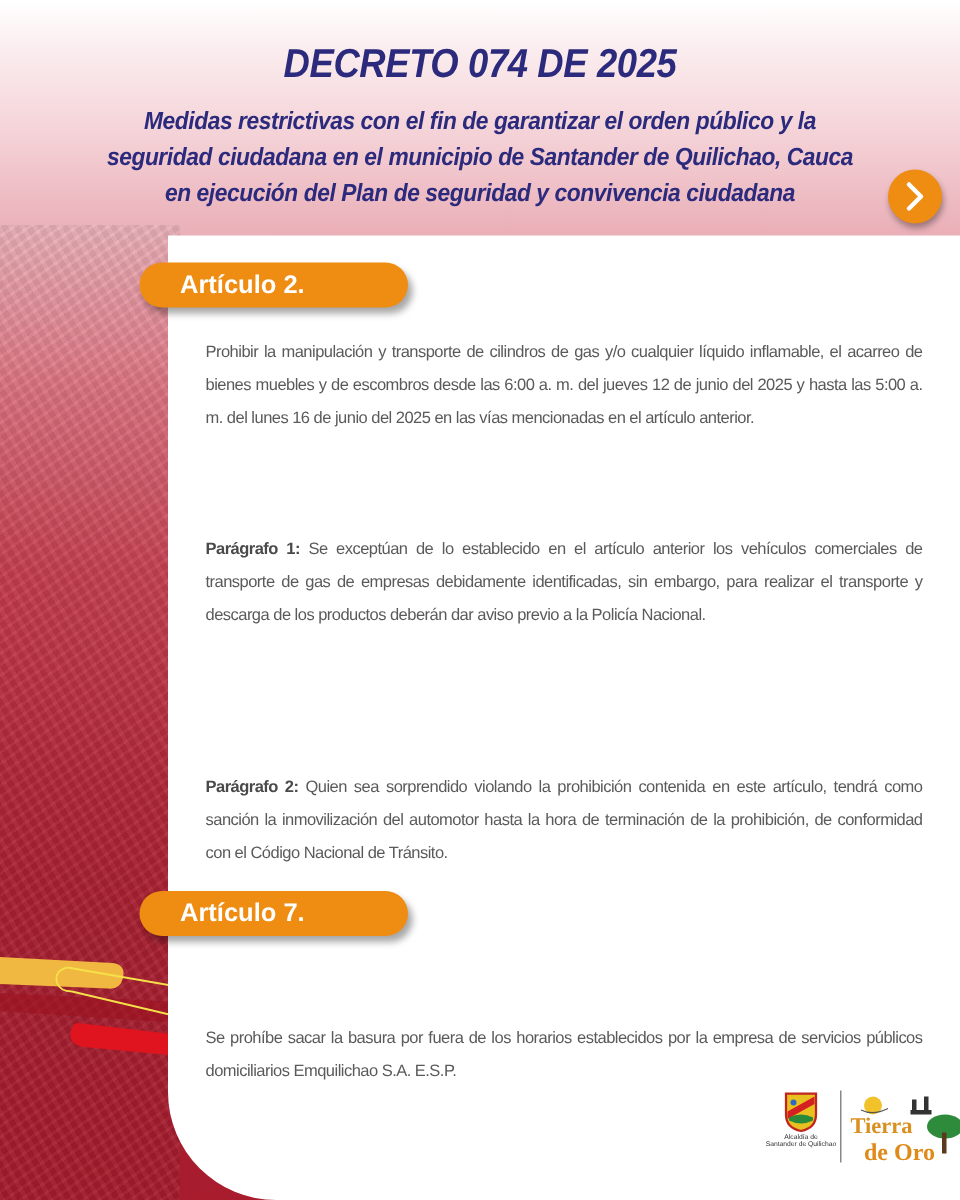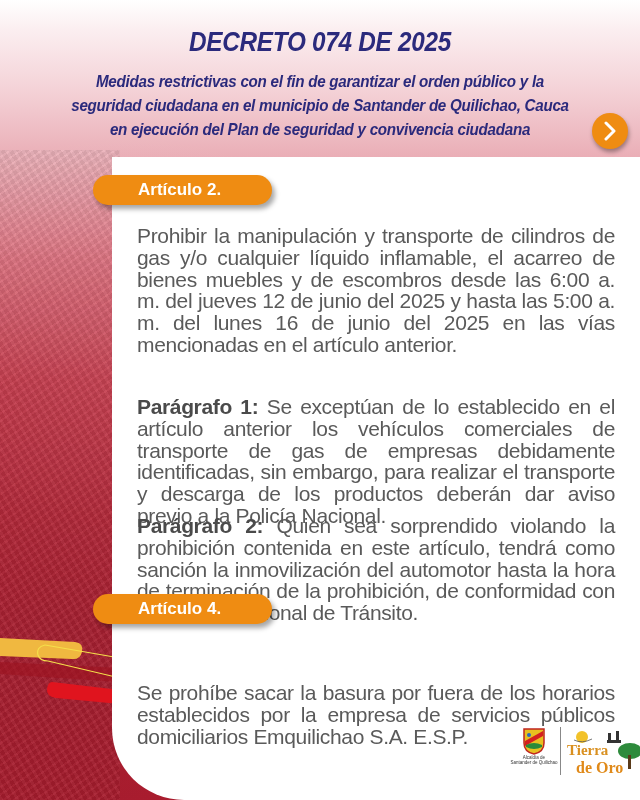--- a/index.html
+++ b/index.html
@@ -57,35 +57,35 @@
     border-bottom-left-radius: 72px;
   }
   .pill {
     position: absolute; left: 93px; width: 179px; height: 30px;
     background: #ef8c12;
     border-radius: 15px;
     box-shadow: 3px 4px 5px rgba(0,0,0,0.35);
     color: #ffffff;
     font-weight: bold; font-size: 17px;
     display: flex; align-items: center;
-    padding-left: 45px;
+    padding-left: 27px;
   }
   .pill-2 { top: 175px; }
   .pill-3 { top: 594px; }
   .body-text {
     position: absolute; left: 137px; width: 478px;
     font-family: "Liberation Sans", sans-serif;
-    font-size: 21px; line-height: 21.8px;
+    font-size: 11px; line-height: 21.8px;
     color: #5a5a5a;
     text-align: justify;
     letter-spacing: -0.35px;
   }
   .body-text b { color: #4a4a4a; }
   .p1 { top: 225px; }
-  .p2 { top: 356px; margin-top: 40px; }
+  .p2 { top: 356px; }
   .p3 { top: 515px; }
   .p4 { top: 682px; }
   .stripes { position: absolute; left: 0; top: 630px; width: 120px; height: 80px; }
   .logos { position: absolute; left: 508px; top: 727px; width: 140px; height: 52px; }
   .logo-alcaldia { position: absolute; left: 0; top: 0; width: 52px; height: 52px; text-align: center; }
   .logo-caption { font-size: 4.5px; line-height: 5px; color: #333; }
   .logo-divider { position: absolute; left: 52px; top: 0; width: 1px; height: 48px; background: #888; }
   .logo-tierra { position: absolute; left: 56px; top: 0; width: 80px; height: 52px; }
 </style>
 </head>
@@ -126,21 +126,21 @@
 </div>
 
 <div class="body-text p2">
   <b>Parágrafo 1:</b><span> Se exceptúan de lo establecido en el artículo anterior los vehículos comerciales de transporte de gas de empresas debidamente identificadas, sin embargo, para realizar el transporte y descarga de los productos deberán dar aviso previo a la Policía Nacional.</span>
 </div>
 
 <div class="body-text p3">
   <b>Parágrafo 2:</b><span> Quien sea sorprendido violando la prohibición contenida en este artículo, tendrá como sanción la inmovilización del automotor hasta la hora de terminación de la prohibición, de conformidad con el Código Nacional de Tránsito.</span>
 </div>
 
-<div class="pill pill-3">Artículo 4.</div>
+<div class="pill pill-3">Artículo 7.</div>
 
 <div class="body-text p4">
   <span>Se prohíbe sacar la basura por fuera de los horarios establecidos por la empresa de servicios públicos domiciliarios Emquilichao S.A. E.S.P.</span>
 </div>
 
 <div class="logos">
   <div class="logo-alcaldia">
     <svg width="24" height="28" viewBox="0 0 24 28" style="display:block;margin:0 auto;">
       <path d="M2,2 L22,2 L22,16 Q22,25 12,27 Q2,25 2,16 Z" fill="#e8c020" stroke="#c0251f" stroke-width="1.5"></path>
       <path d="M3,14 L21,4 L21,9 L3,19 Z" fill="#d42020"></path>

